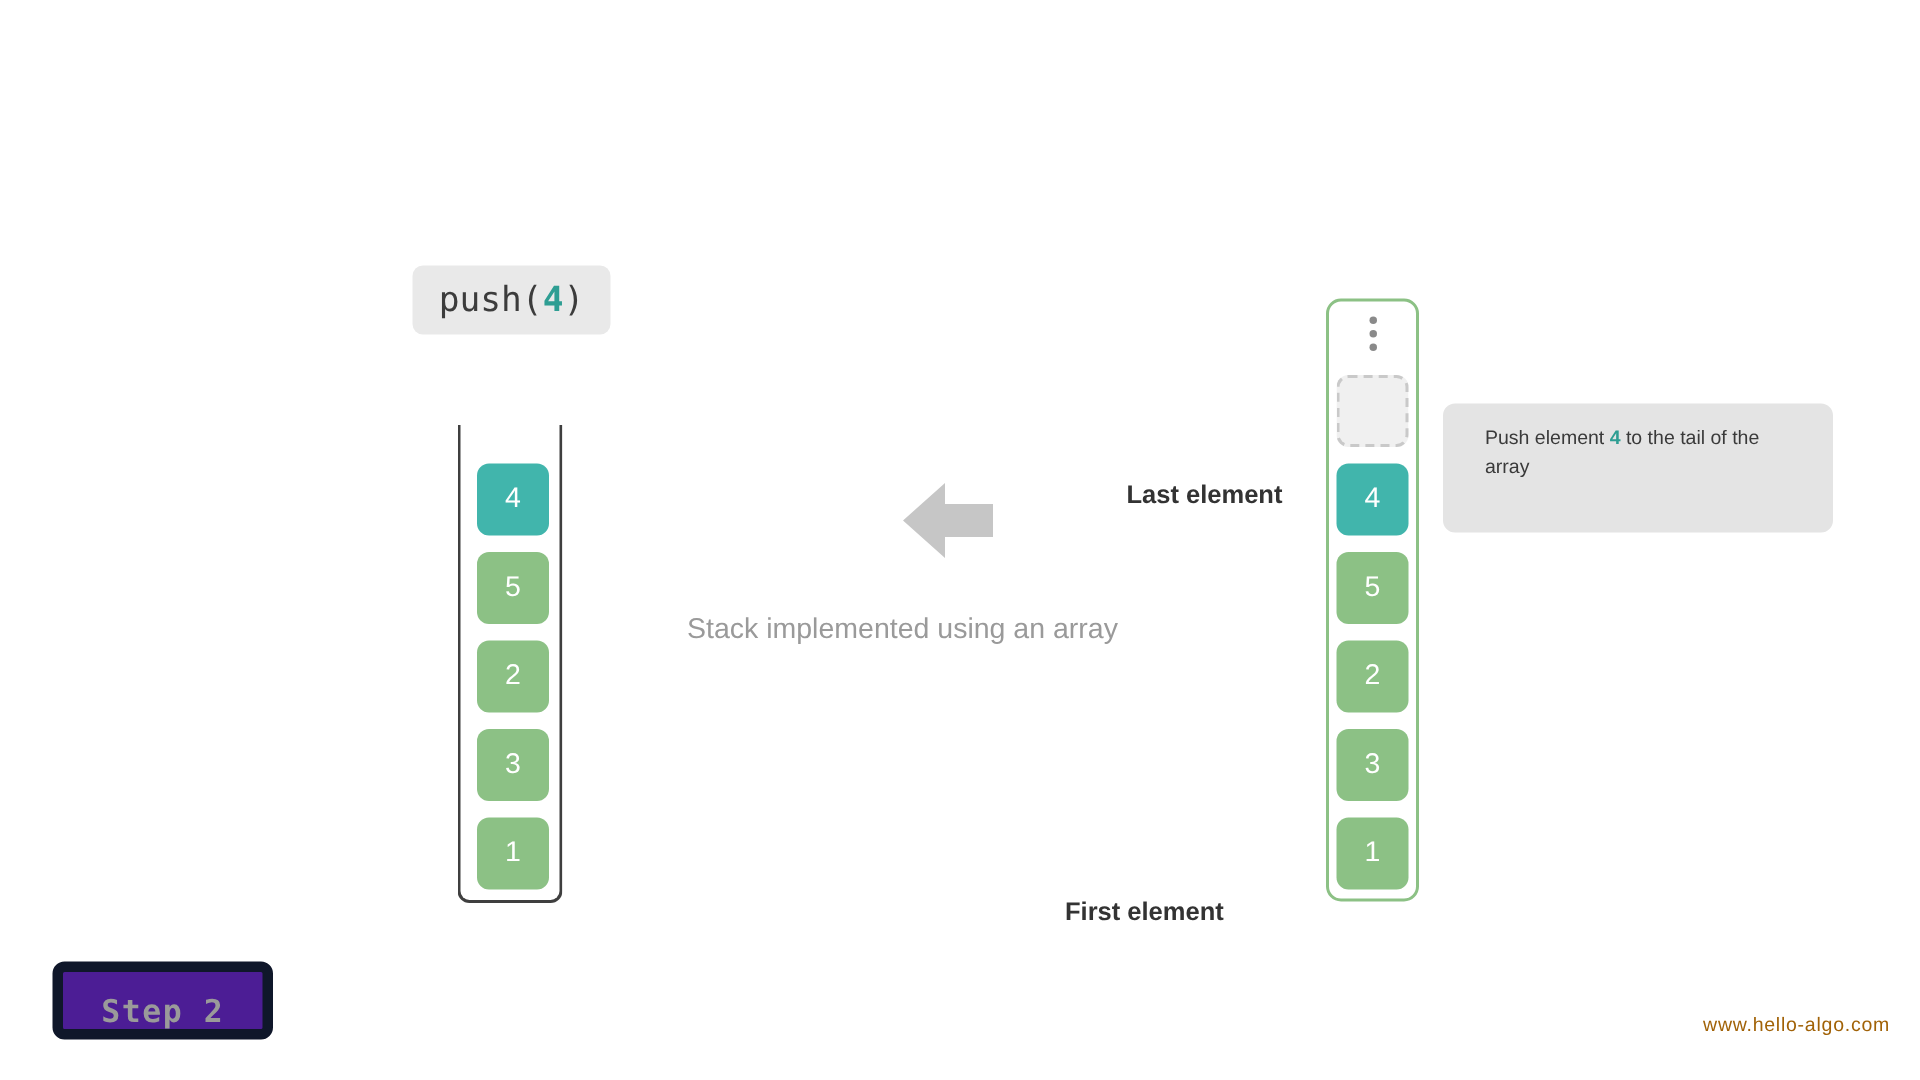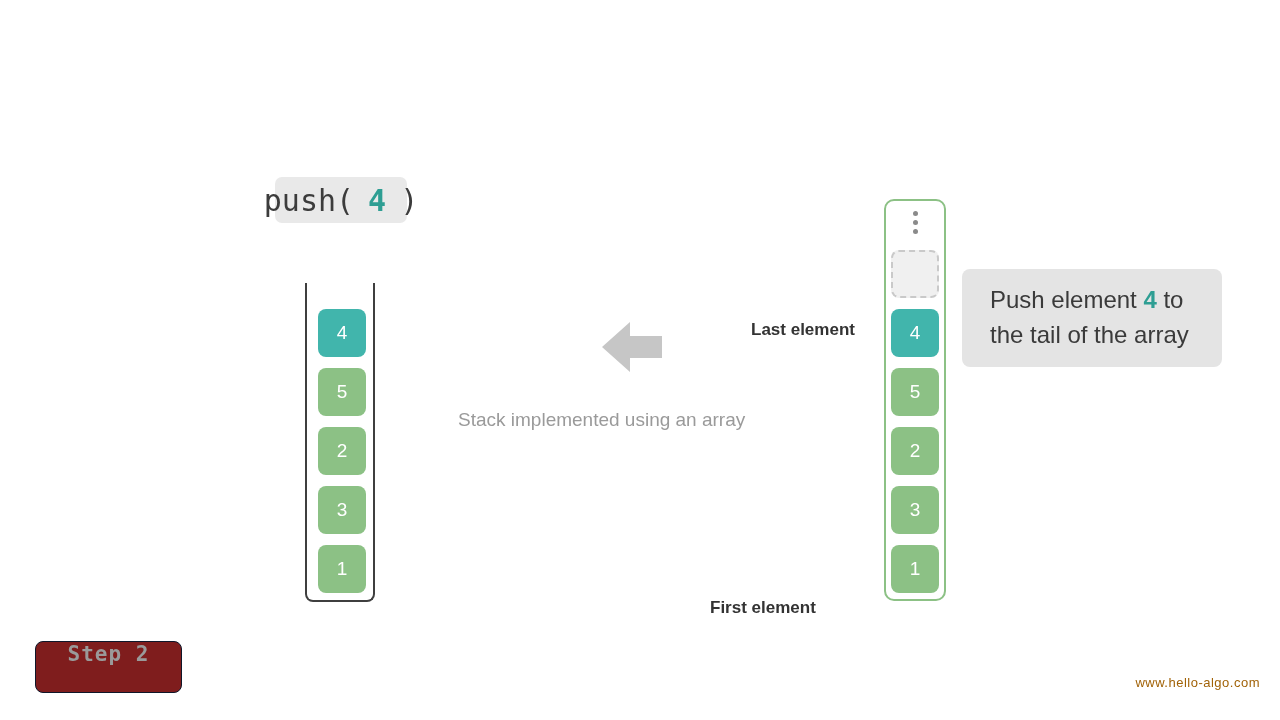--- a/index.html
+++ b/index.html
@@ -22,24 +22,23 @@
     left: 275px;
     top: 177px;
     width: 132px;
     height: 46px;
     background: #e9e9e9;
     border-radius: 7px;
     display: flex;
     align-items: center;
     justify-content: center;
     font-family: "DejaVu Sans Mono", "Liberation Mono", monospace;
-    font-size: 30px;
+    font-size: 23px;
     color: #3c3c3c;
     letter-spacing: 0px;
-    gap: 14px;
   }
   .op-label .arg {
     color: #2e9e93;
     font-weight: bold;
   }
 
   
   .stack-frame {
     position: absolute;
     left: 305px;
@@ -165,41 +164,41 @@
   .tooltip {
     position: absolute;
     left: 962px;
     top: 269px;
     width: 260px;
     min-height: 86px;
     background: #e4e4e4;
     border-radius: 8px;
     padding: 14px 18px 14px 28px;
     box-sizing: border-box;
-    font-size: 24px;
+    font-size: 13px;
     color: #3a3a3a;
     line-height: 1.45;
   }
   .tooltip .hl {
     color: #2e9e93;
     font-weight: bold;
   }
 
   
   .step-badge {
     position: absolute;
     left: 35px;
     top: 641px;
     width: 147px;
     height: 52px;
-    background: #7f1d1d;
-    border: 1px solid #0f172a;
+    background: #4c1d95;
+    border: 7px solid #0f172a;
     border-radius: 8px;
     display: flex;
-    align-items: flex-start;
+    align-items: flex-end;
     justify-content: center;
     font-family: "DejaVu Sans Mono", "Liberation Mono", monospace;
     font-size: 21px;
     font-weight: bold;
     color: #9a9a9a;
     letter-spacing: 1px;
     box-sizing: border-box;
   }
 
   

